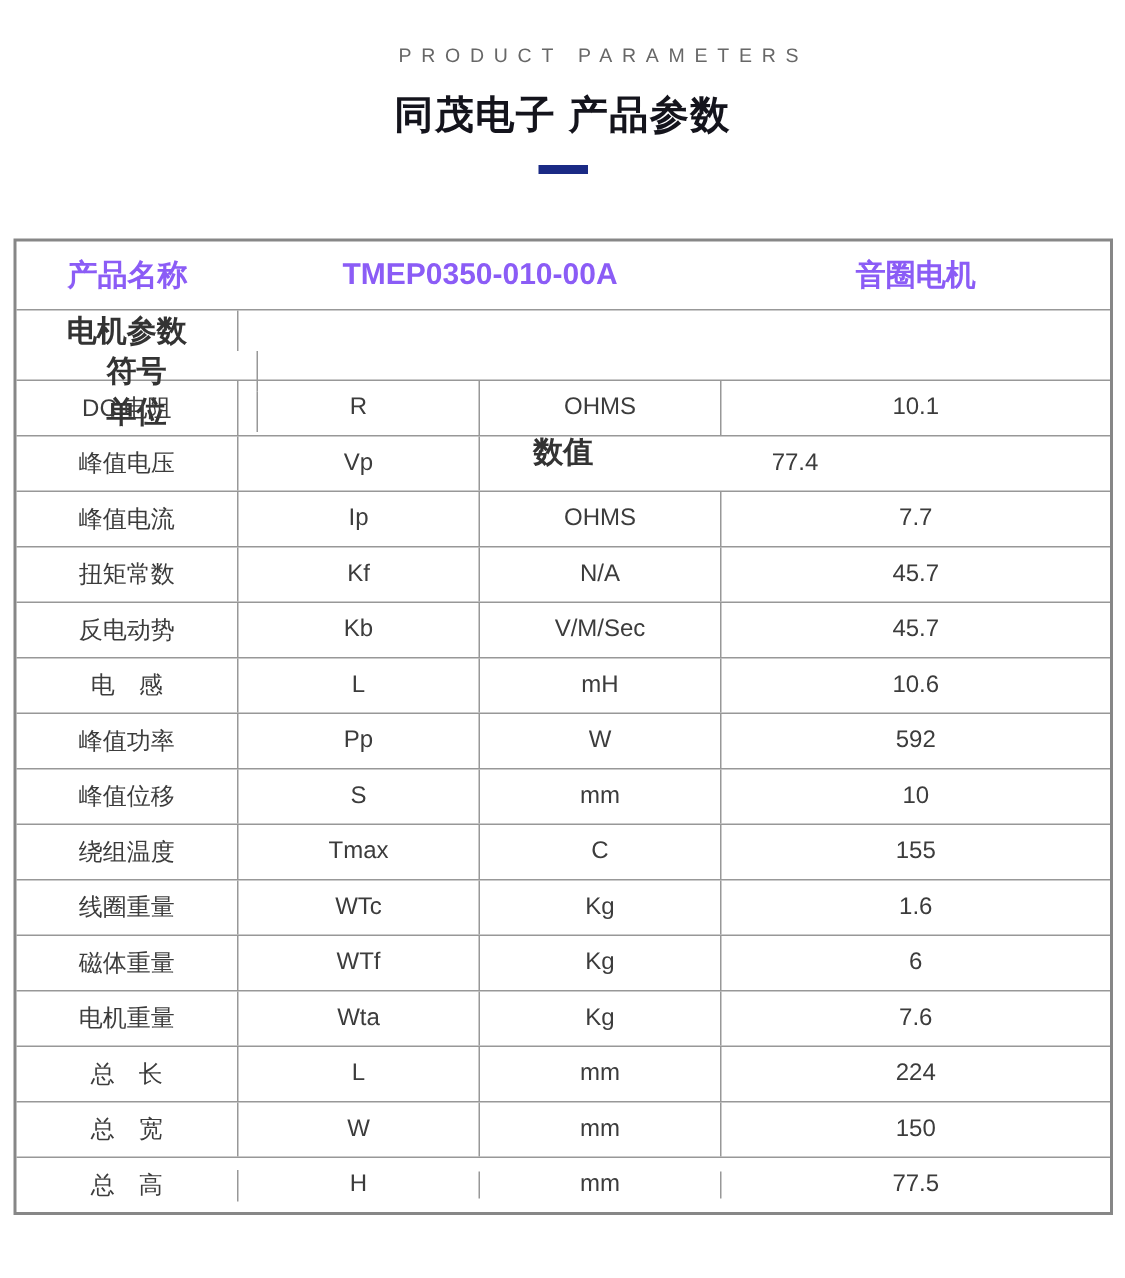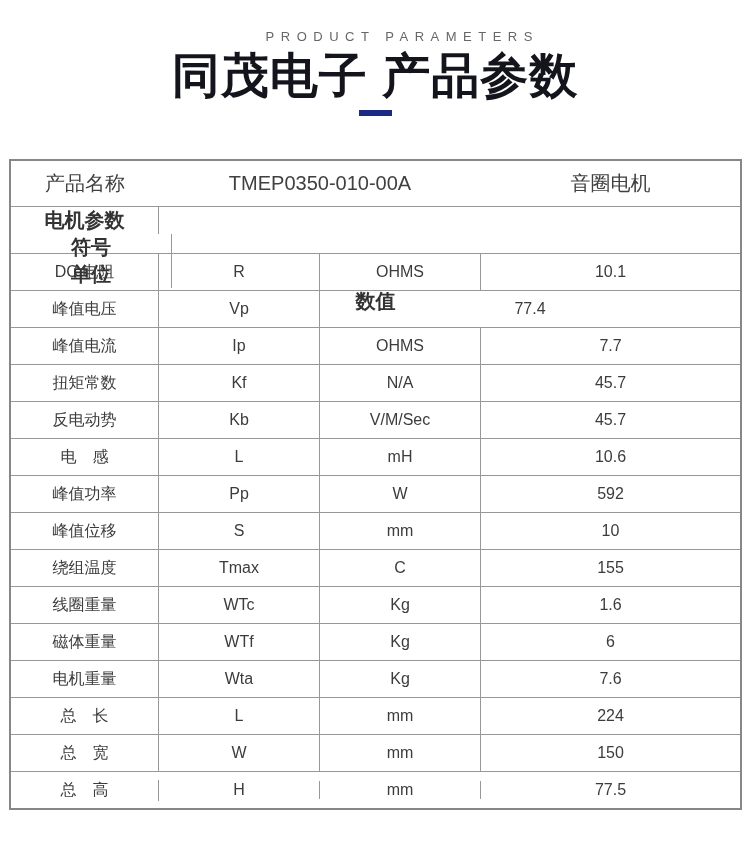--- a/index.html
+++ b/index.html
@@ -28,21 +28,21 @@
     font-size: 13px;
     letter-spacing: 6.5px;
     text-indent: 6.5px;
     color: #676767;
     font-weight: 400;
     line-height: 15px;
     margin-left: 48px;
   }
   .title {
     margin-top: 9px;
-    font-size: 48px;
+    font-size: 26px;
     line-height: 46px;
     font-weight: 700;
     letter-spacing: 1px;
     color: #14141c;
   }
   .title-underline {
     width: 33px;
     height: 6px;
     background: #1a2a85;
     margin: 11px auto 0 auto;
@@ -72,22 +72,22 @@
   .c3  { width: 161px; }
   .c4  { flex: 1; }
   .c23 { width: 322px; }
   .bordered .c1,
   .bordered .c2,
   .bordered .c3 { border-right: 1px solid #989898; }
 
   .row-product {
     height: 45px;
     font-size: 20px;
-    font-weight: 400;
-    color: #404040;
+    font-weight: 700;
+    color: #8b5cf6;
   }
   .row-head {
     height: 46px;
     font-size: 20px;
     font-weight: 700;
     color: #333333;
     flex-direction: column;
   }
   .row-data {
     height: 36px;

